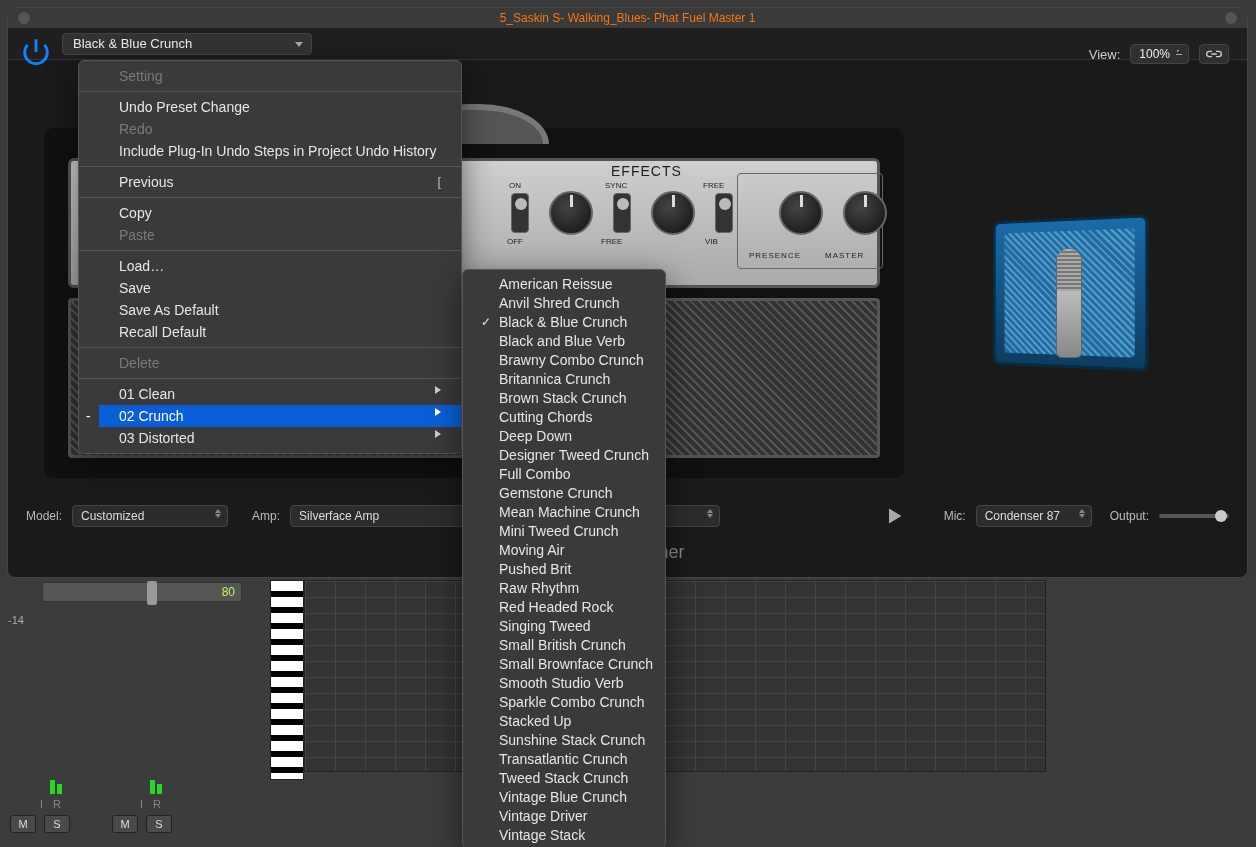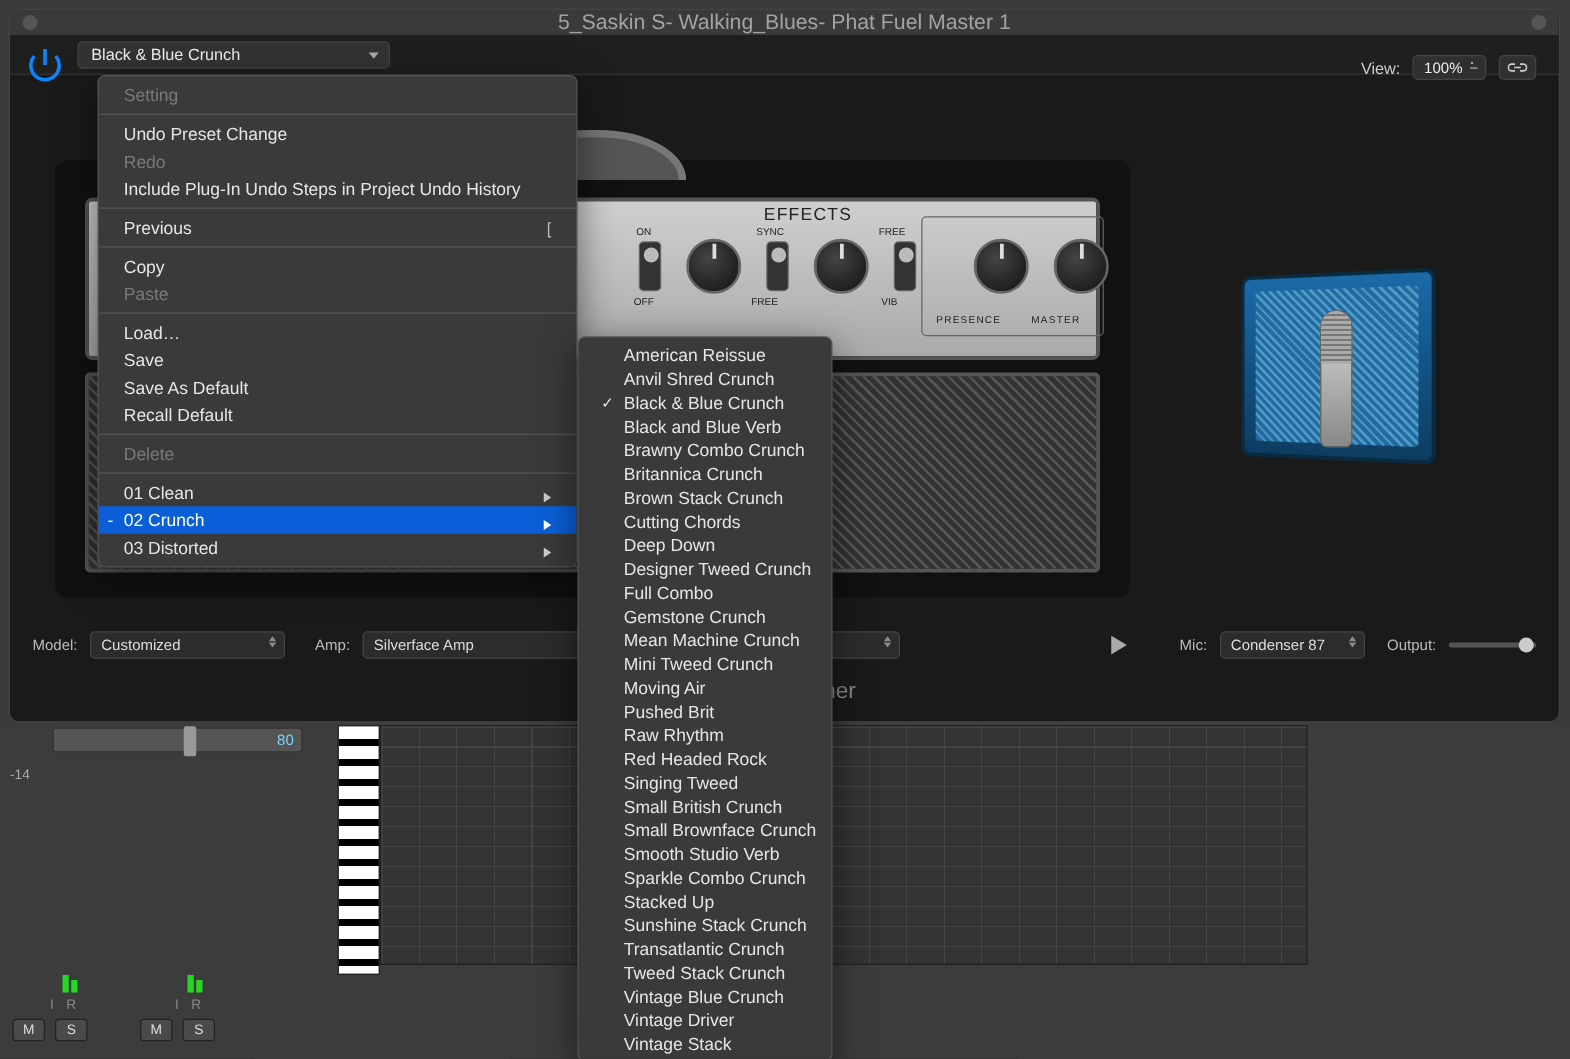--- a/index.html
+++ b/index.html
@@ -24,22 +24,22 @@
     background: #1a1a1a;
     border-radius: 8px;
     border: 1px solid #444;
     overflow: hidden;
     z-index: 10;
   }
   .win-title {
     height: 20px;
     background: #3a3a3a;
     text-align: center;
-    font-size: 17px;
-    color: #a3a3a3;
+    font-size: 12px;
+    color: #f97316;
     line-height: 20px;
     position: relative;
   }
   .traffic-light {
     position: absolute;
     left: 10px; top: 4px;
     width: 12px; height: 12px;
     border-radius: 50%;
     background: #555;
   }
@@ -273,22 +273,23 @@
     background:#3a3a3c;
     border:1px solid #555;
     border-radius:6px;
     padding:4px 0;
     z-index:100;
     box-shadow:0 8px 30px rgba(0,0,0,.5);
   }
   .ctx-item{
     padding:3px 20px;
     color:#e6e6e6;font-size:14px;
-    display:flex;justify-content:space-between;align-items:flex-end;
+    display:flex;justify-content:space-between;align-items:flex-start;
     cursor:default;
+    margin-left:20px;
   }
   .ctx-item.disabled{color:#7a7a7a}
   .ctx-item.highlight{background:#0a5fd8;color:#fff}
   .ctx-sep{height:1px;background:#555;margin:4px 0}
   .ctx-shortcut{color:#bbb;font-size:13px}
   .ctx-sub-arrow{
     width:0;height:0;border-top:4px solid transparent;border-bottom:4px solid transparent;
     border-left:6px solid #ccc;
   }
   .ctx-item.highlight .ctx-sub-arrow{border-left-color:#fff}
@@ -339,21 +340,21 @@
   }
   .fader-strip{
     position:absolute;left:42px;top:582px;width:200px;height:20px;
     background:#555;border-radius:3px;border:1px solid #333;
   }
   .fader-knob{
     position:absolute;left:104px;top:-2px;width:10px;height:24px;
     background:#999;border-radius:2px;
   }
   .fader-val{
-    position:absolute;right:6px;top:2px;color:#7dd3fc;font-size:12px;
+    position:absolute;right:6px;top:2px;color:#bef264;font-size:12px;
   }
   .db-lbl{position:absolute;left:8px;top:614px;color:#aaa;font-size:11px}
 
   .ms-row{
     position:absolute;left:10px;top:815px;display:flex;gap:8px;
   }
   .ms-row.b{left:112px}
   .ms-btn{
     width:26px;height:18px;background:#4a4a4a;border:1px solid #222;
     border-radius:3px;color:#ddd;font-size:11px;text-align:center;line-height:16px;

